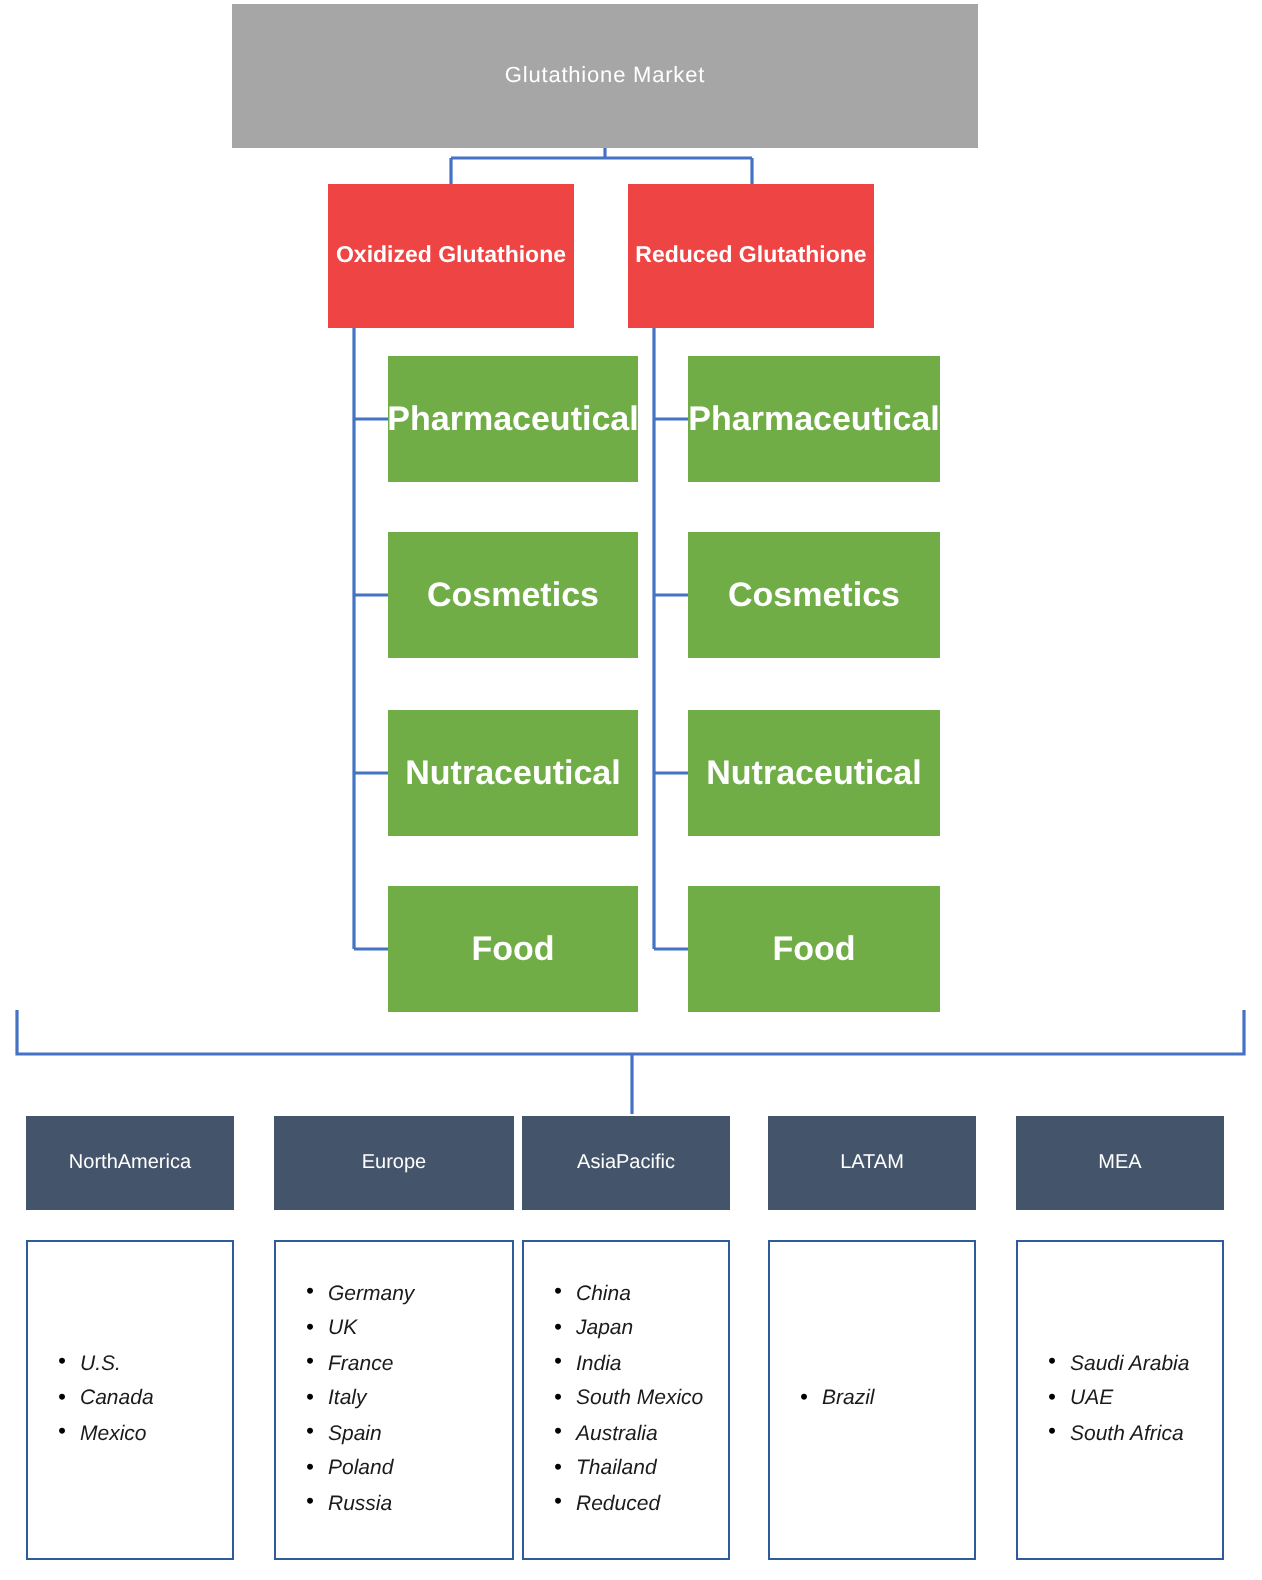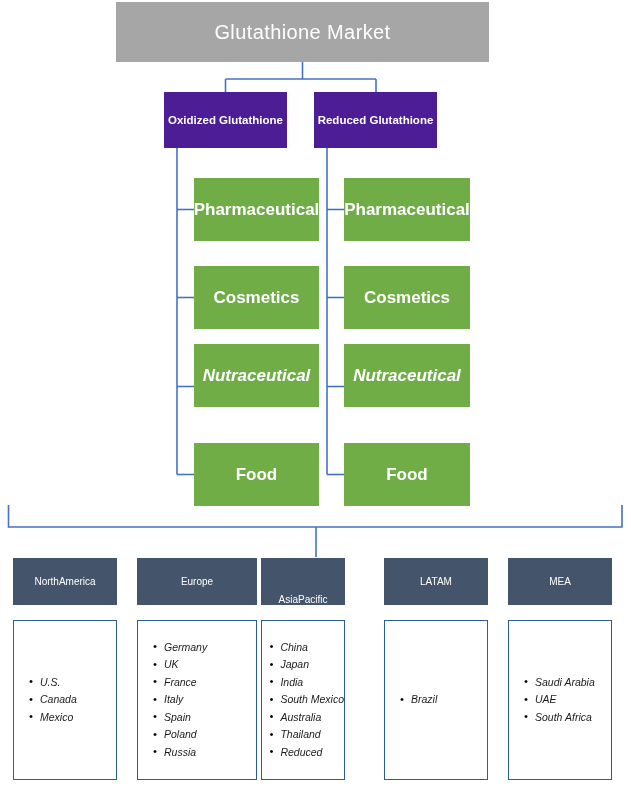--- a/index.html
+++ b/index.html
@@ -27,54 +27,54 @@
     align-items: center;
     justify-content: center;
     text-align: center;
   }
 
   
   .root-box {
     left: 116px;
     top: 2px;
     width: 373px;
-    height: 60px;
+    height: 72px;
     background: #A6A6A6;
     color: #ffffff;
-    font-size: 20px;
+    font-size: 11px;
     letter-spacing: .4px;
     font-weight: 400;
   }
 
   
   .type-box {
-    background: #4c1d95;
+    background: #ef4444;
     color: #ffffff;
     font-size: 11.5px;
     font-weight: bold;
     top: 92px;
-    height: 56px;
+    height: 72px;
     justify-content: center;
   }
   .type-box.left  { left: 164px; width: 123px; }
   .type-box.right { left: 314px; width: 123px; }
 
   
   .app-box {
     background: #70AD47;
     color: #ffffff;
     font-size: 17px;
     font-weight: bold;
     height: 63px;
   }
   .app-box.colL { left: 194px; width: 125px; }
   .app-box.colR { left: 344px; width: 126px; }
   .r0 { top: 178px; }
   .r1 { top: 266px; }
-  .r2 { top: 344px; font-style: italic; }
+  .r2 { top: 355px; }
   .r3 { top: 443px; text-align: center; }
 
   
   .region-head {
     background: #44546A;
     color: #ffffff;
     font-size: 10px;
     top: 558px;
     height: 47px;
   }
@@ -107,21 +107,21 @@
   .region-list li::before {
     content: "\2022";
     position: absolute;
     left: -11px;
     top: -0.5px;
     font-size: 11px;
     color: #000000;
   }
   .c0 { left: 13px;  width: 104px; }
   .c1 { left: 137px; width: 120px; }
-  .c2 { left: 261px; width: 84px; align-items: flex-end; }
+  .c2 { left: 261px; width: 104px; }
   .c3 { left: 384px; width: 104px; }
   .c4 { left: 508px; width: 104px; }
 </style>
 </head>
 <body>
 
 <svg id="canvas" viewBox="0 0 631 790" xmlns="http://www.w3.org/2000/svg">
   <g fill="none" stroke="#4472C4" stroke-width="1.6">
 
     <path d="M302.5,62 L302.5,79"></path>

